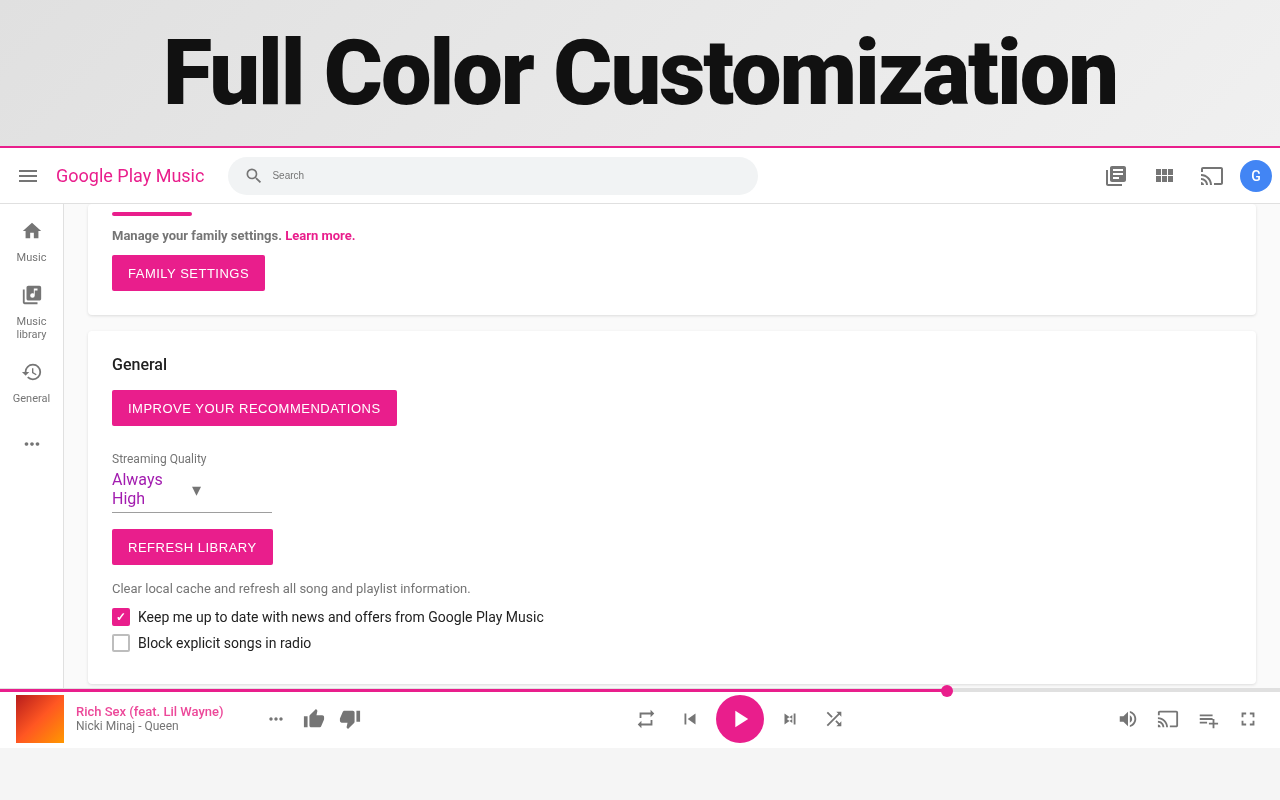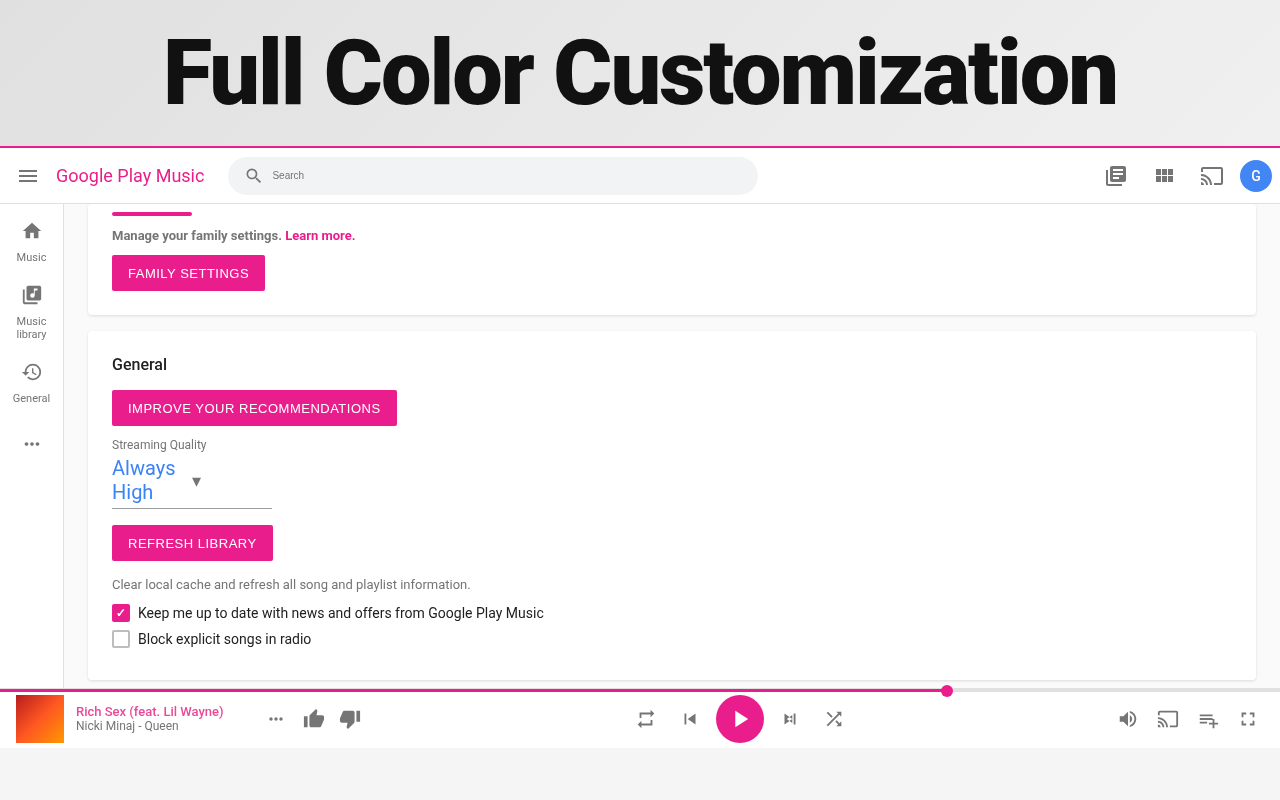--- a/index.html
+++ b/index.html
@@ -178,22 +178,22 @@
     .select-wrapper {
       display: flex;
       align-items: center;
       border-bottom: 1px solid #9e9e9e;
       width: 160px;
       padding-bottom: 4px;
       margin-bottom: 16px;
       cursor: pointer;
     }
     .select-wrapper span {
-      font-size: 20px;
-      color: #3b82f6;
+      font-size: 16px;
+      color: #a21caf;
       flex: 1;
     }
     .select-wrapper .chevron { color: #757575; font-size: 18px; }
 
     
     .checkbox-row {
       display: flex;
       align-items: center;
       gap: 8px;
       margin-bottom: 8px;
@@ -402,21 +402,21 @@
     <div class="settings-card" style="padding-top:8px;">
       <div style="height:4px; background:#e91e8c; margin-bottom:12px; border-radius:2px; width:80px;"></div>
       <p style="font-size:13px; color:#757575; margin-bottom:12px;font-weight:bold;">
         <span>Manage your family settings.</span> <span style="color:#e91e8c; cursor:pointer">Learn more.</span>
       </p>
       <button class="btn-primary">FAMILY SETTINGS</button>
     </div>
 
     <div class="settings-card">
       <div class="card-section-title">General</div>
-      <button class="btn-primary" style="margin-bottom:12px;">IMPROVE YOUR RECOMMENDATIONS</button>
+      <button class="btn-primary" style="margin-bottom:26px;">IMPROVE YOUR RECOMMENDATIONS</button>
 
       <div>
         <div class="field-label">Streaming Quality</div>
         <div class="select-wrapper">
           <span>Always High</span>
           <span class="chevron">▾</span>
         </div>
       </div>
 
       <button class="btn-primary" style="margin-bottom:8px;">REFRESH LIBRARY</button>

